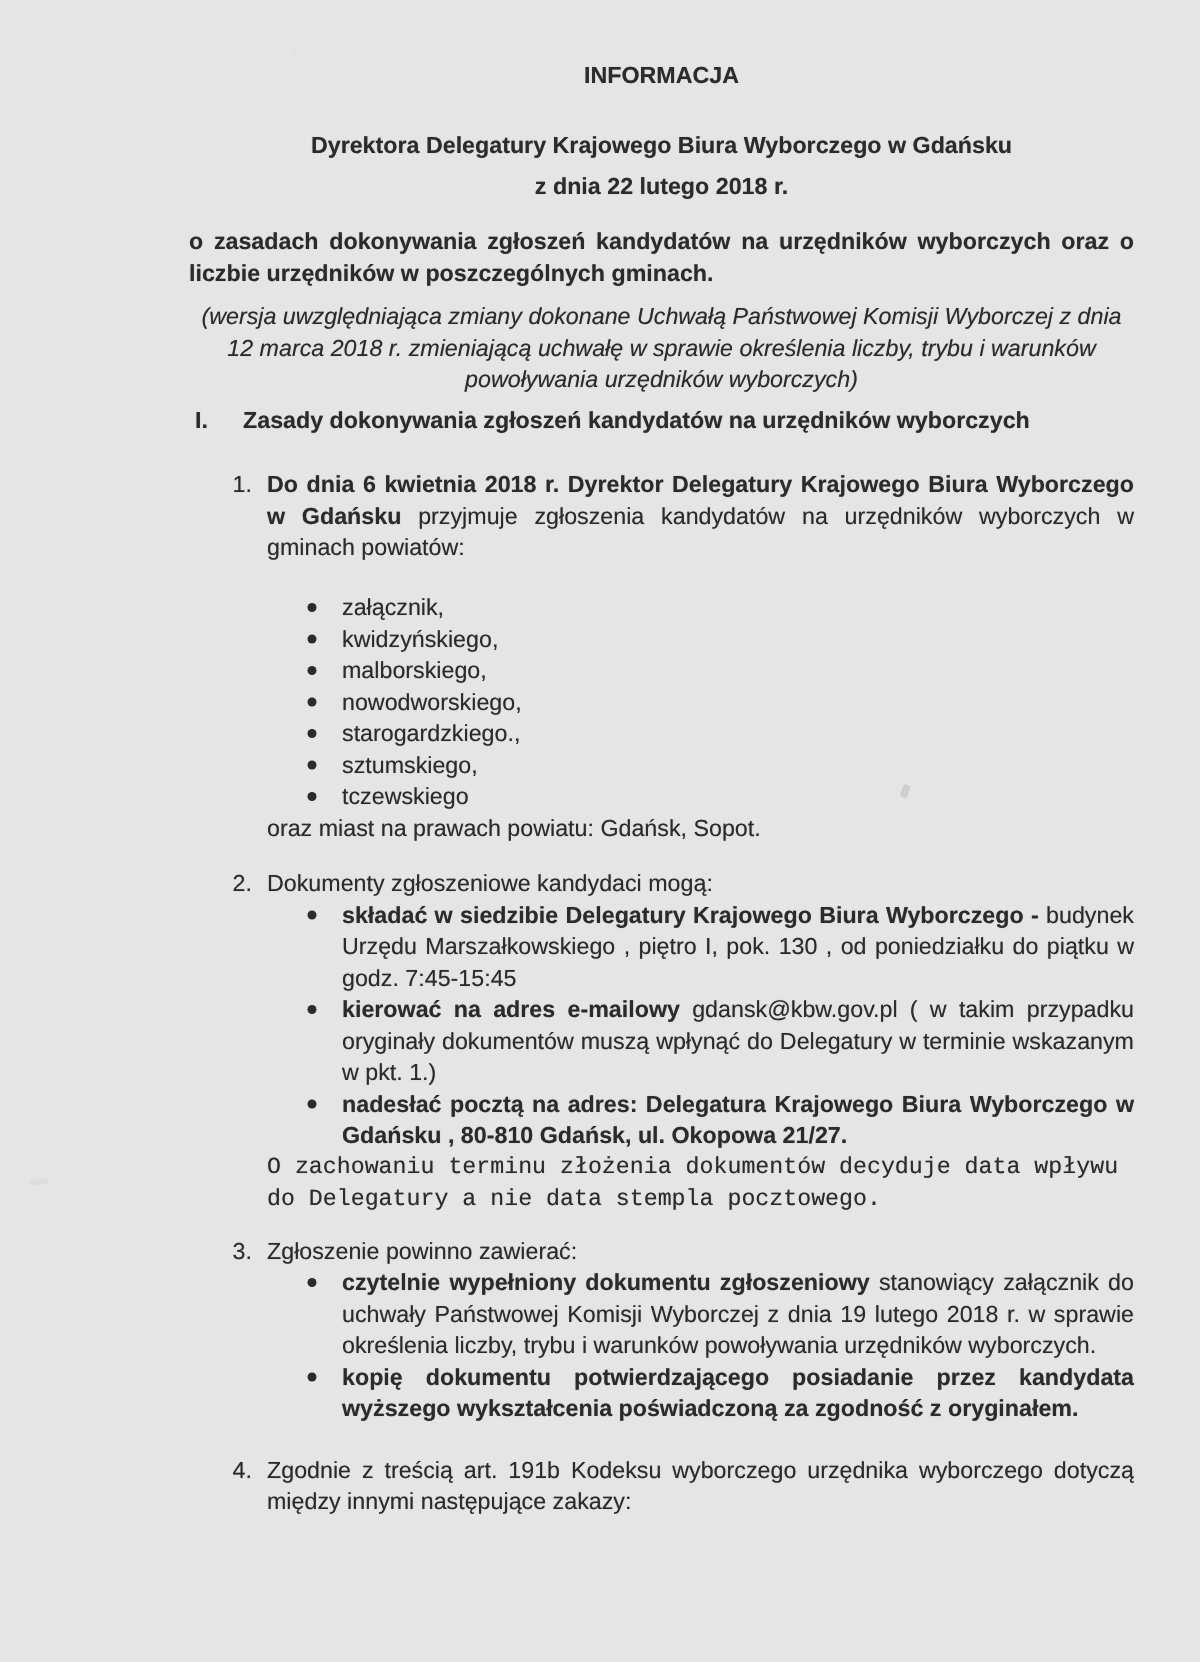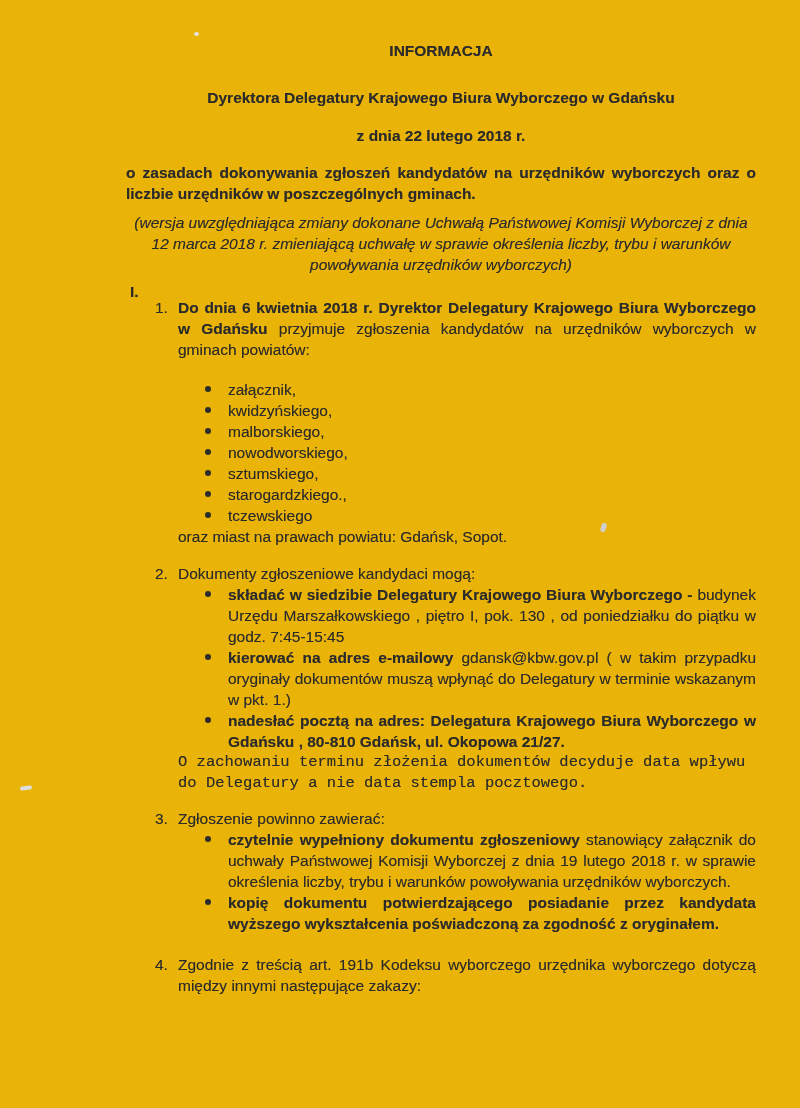--- a/index.html
+++ b/index.html
@@ -5,40 +5,40 @@
   html, body { margin: 0; padding: 0; }
   body {
     width: 800px;
     background: #ffffff;
     font-family: "Liberation Sans", sans-serif;
   }
   .page {
     position: relative;
     width: 800px;
     height: 1108px;
-    background: #eab308;
+    background: #e5e5e5;
     overflow: hidden;
     color: #2b2b2b;
     font-size: 15.5px;
     line-height: 21px;
     text-shadow: 0 0 0.6px rgba(43,43,43,0.45);
   }
   .content {
     position: absolute;
     left: 126px;
     top: 0;
     width: 630px;
     padding-top: 40px;
   }
   p { margin: 0; }
   .justify { text-align: justify; }
 
   .h-title   { font-weight: 700; text-align: center; }
   .h-issuer  { font-weight: 700; text-align: center; margin-top: 26px; }
-  .h-date    { font-weight: 700; text-align: center; margin-top: 17px; }
+  .h-date    { font-weight: 700; text-align: center; margin-top: 6px; }
   .subject   { font-weight: 700; text-align: justify; margin-top: 16px; }
   .amendment { font-style: italic; text-align: center; margin-top: 8px; padding: 0 8px; }
 
   .section-heading {
     position: relative;
     margin-top: 6px;
     padding-left: 36px;
     font-weight: 700;
   }
   .section-heading .sec-num { position: absolute; left: 4px; }
@@ -84,32 +84,33 @@
     <div class="h-title">INFORMACJA</div>
     <div class="h-issuer">Dyrektora Delegatury Krajowego Biura Wyborczego w Gdańsku</div>
     <div class="h-date">z dnia 22 lutego 2018 r.</div>
 
     <p class="subject">o zasadach dokonywania zgłoszeń kandydatów na urzędników wyborczych oraz o liczbie urzędników w poszczególnych gminach.</p>
 
     <p class="amendment">(wersja uwzględniająca zmiany dokonane Uchwałą Państwowej Komisji Wyborczej z dnia 12 marca 2018 r. zmieniającą uchwałę w sprawie określenia liczby, trybu i warunków powoływania urzędników wyborczych)</p>
 
     <div class="section-heading">
       <span class="sec-num">I.</span>
+      <span>Zasady dokonywania zgłoszeń kandydatów na urzędników wyborczych</span>
     </div>
 
     <div class="item item-1">
       <span class="num">1.</span>
       <p class="lead justify"><b>Do dnia 6 kwietnia 2018 r. Dyrektor Delegatury Krajowego Biura Wyborczego w Gdańsku</b> <span>przyjmuje zgłoszenia kandydatów na urzędników wyborczych w gminach powiatów:</span></p>
       <ul class="bullets">
         <li>załącznik,</li>
         <li>kwidzyńskiego,</li>
         <li>malborskiego,</li>
         <li>nowodworskiego,</li>
+        <li>starogardzkiego.,</li>
         <li>sztumskiego,</li>
-        <li>starogardzkiego.,</li>
         <li>tczewskiego</li>
       </ul>
       <p class="cities">oraz miast na prawach powiatu: Gdańsk, Sopot.</p>
     </div>
 
     <div class="item item-2">
       <span class="num">2.</span>
       <p class="lead">Dokumenty zgłoszeniowe kandydaci mogą:</p>
       <ul class="bullets">
         <li class="justify"><b>składać w siedzibie Delegatury Krajowego Biura Wyborczego -</b> <span>budynek Urzędu Marszałkowskiego , piętro I, pok. 130 , od poniedziałku do piątku w godz. 7:45-15:45</span></li>

